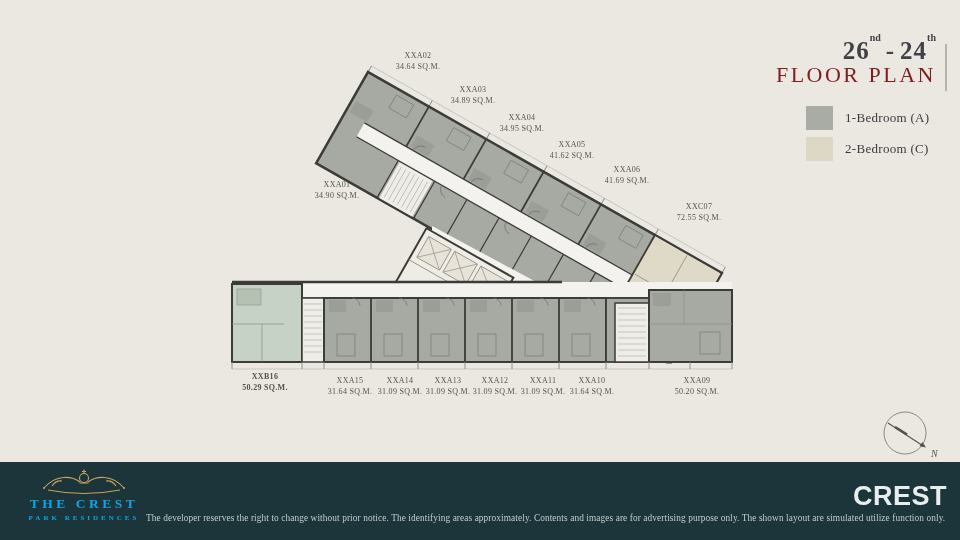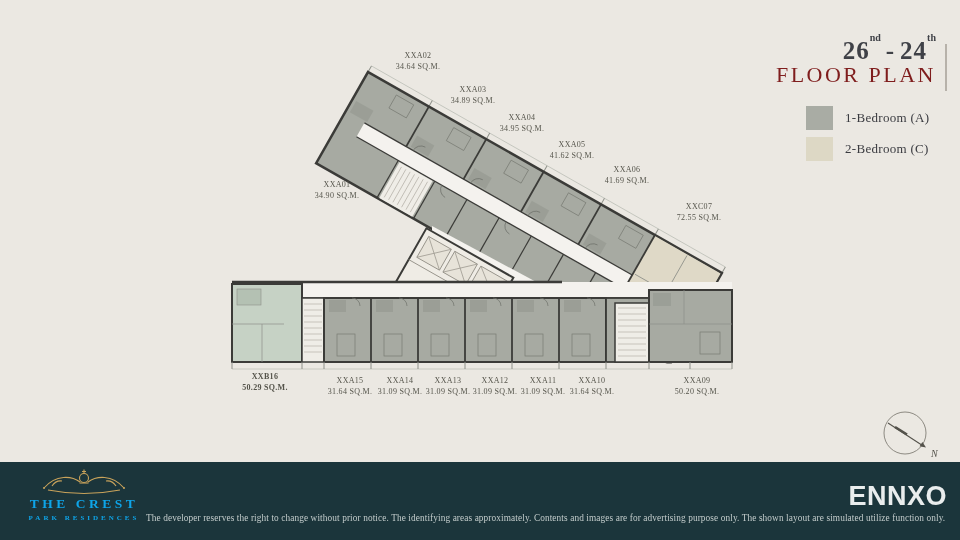--- a/index.html
+++ b/index.html
@@ -329,16 +329,16 @@
           <path d="M14,20 q4,-6 10,-5"></path>
           <path d="M78,20 q-4,-6 -10,-5"></path>
         </g>
         <circle cx="6" cy="22" r="1" fill="#C9A35B"></circle>
         <circle cx="86" cy="22" r="1" fill="#C9A35B"></circle>
       </svg>
       <div class="brand-line1">THE CREST</div>
       <div class="brand-line2">PARK RESIDENCES</div>
     </div>
     <div class="disclaimer">The developer reserves the right to change without prior notice. The identifying areas approximately. Contents and images are for advertising purpose only. The shown layout are simulated utilize function only.</div>
-    <div class="publisher">ENNXO</div>
+    <div class="publisher">CREST</div>
   </div>
 
 </div>
 
 </body></html>

